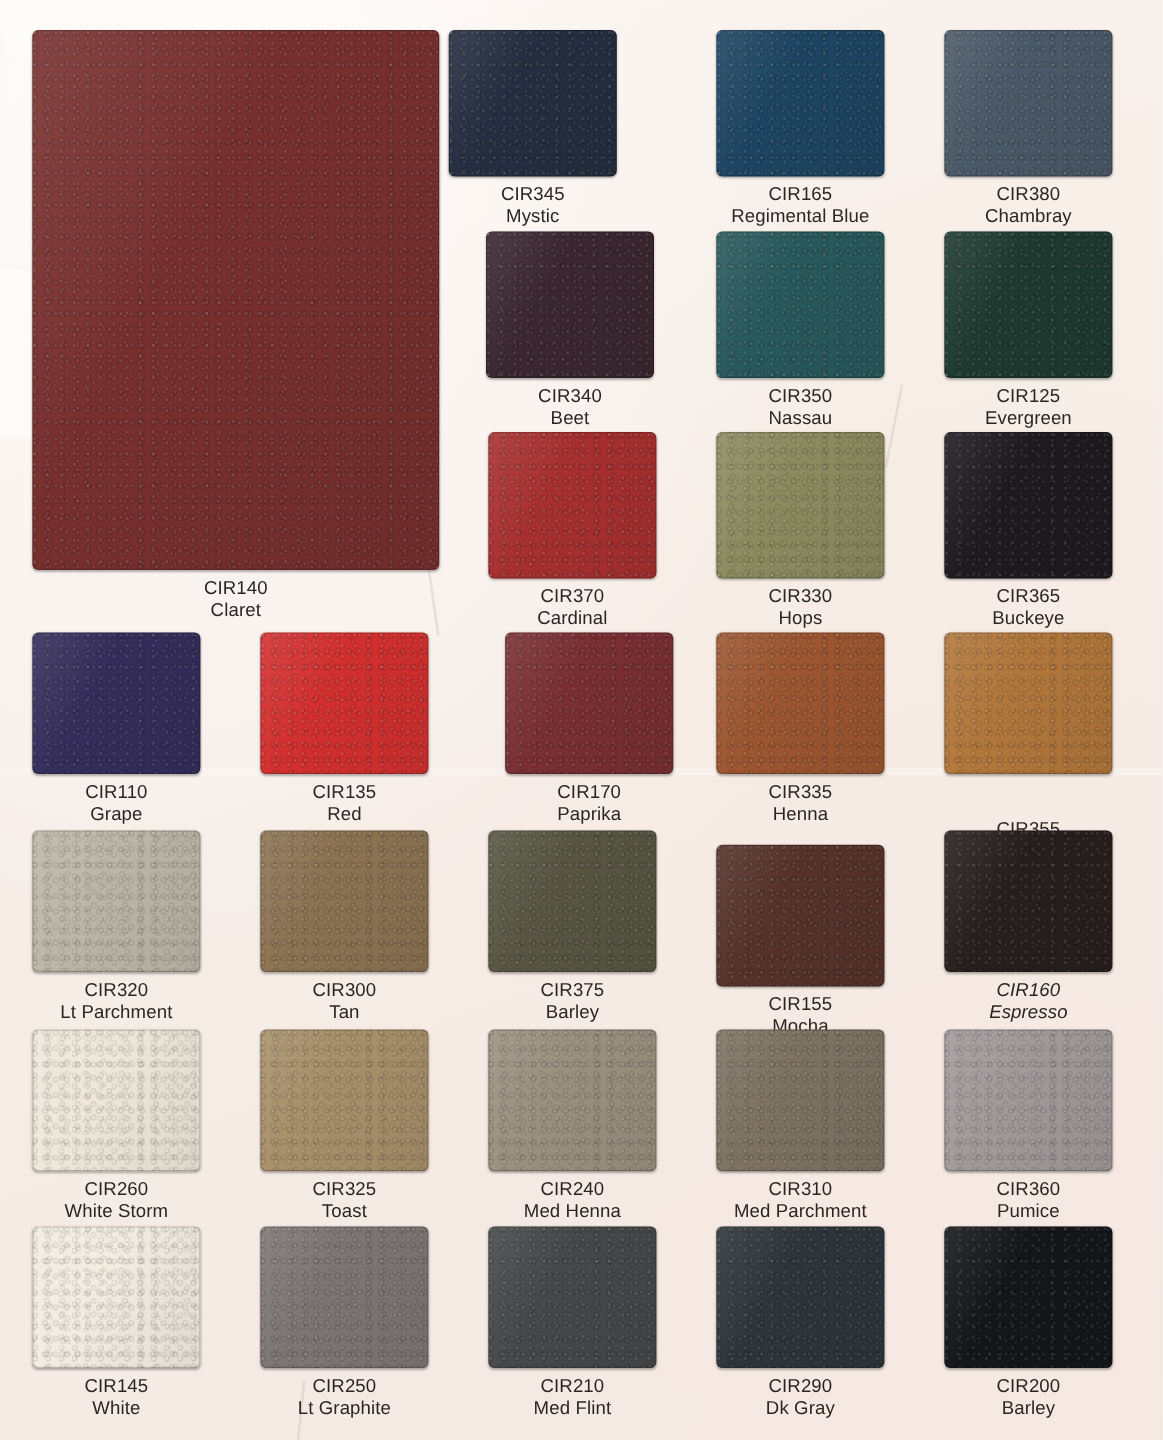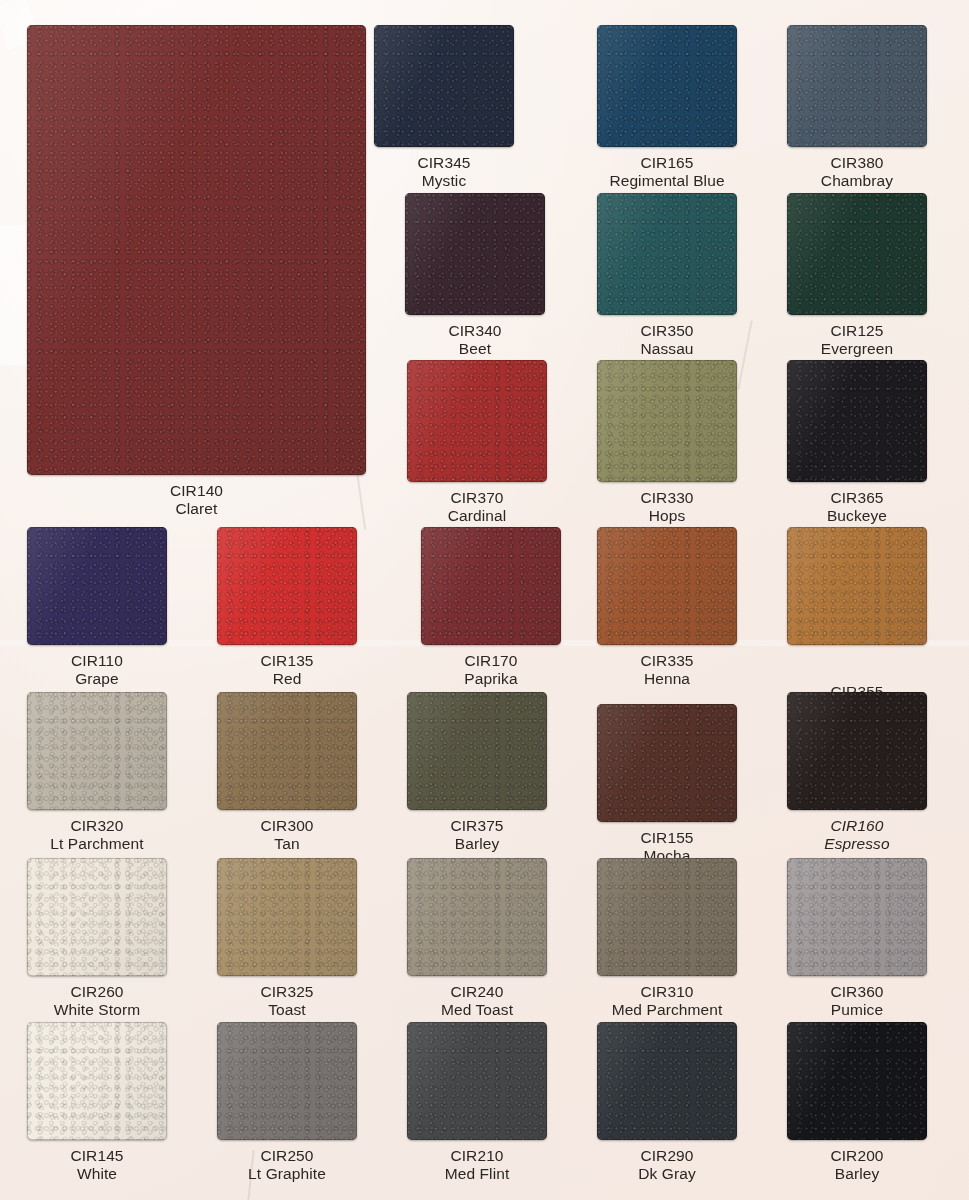--- a/index.html
+++ b/index.html
@@ -248,21 +248,21 @@
       <div class="chip" title="CIR325 Toast" style="width: 140px; height: 118px; background: rgb(168, 144, 106);"></div>
       <div class="label">
         <span class="code">CIR325</span>
         <span class="name">Toast</span>
       </div>
     </div>
     <div class="swatch-cell" style="left: 407px; top: 858px; width: 140px;">
       <div class="chip" title="CIR240 Med Camel" style="width: 140px; height: 118px; background: rgb(154, 145, 128);"></div>
       <div class="label">
         <span class="code">CIR240</span>
-        <span class="name">Med Toast</span>
+        <span class="name">Med Henna</span>
       </div>
     </div>
     <div class="swatch-cell" style="left: 597px; top: 858px; width: 140px;">
       <div class="chip" title="CIR310 Med Parchment" style="width: 140px; height: 118px; background: rgb(126, 115, 99);"></div>
       <div class="label">
         <span class="code">CIR310</span>
         <span class="name">Med Parchment</span>
       </div>
     </div>
     <div class="swatch-cell" style="left: 787px; top: 858px; width: 140px;">

